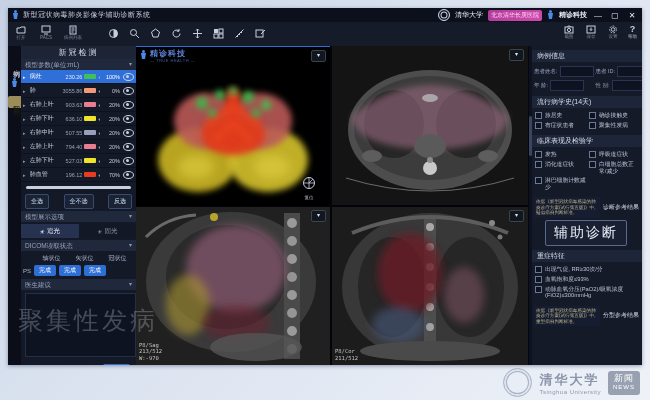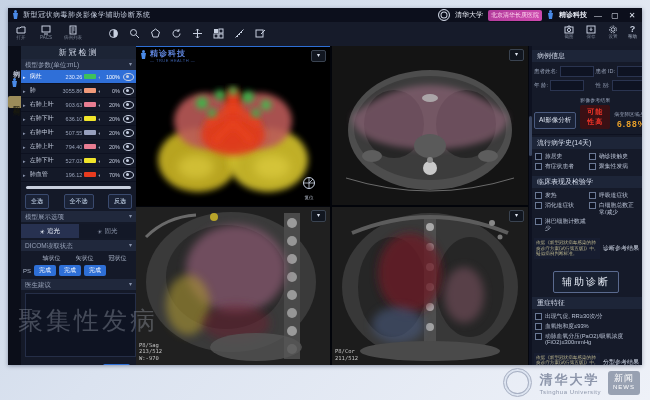--- a/index.html
+++ b/index.html
@@ -80,21 +80,21 @@
   .rescol .rl{font-size:5px;color:#97a2b8;margin-bottom:2px;white-space:nowrap;}
   .badge-pos{background:#3a1014;color:#f03428;font-weight:bold;font-size:7px;padding:2px 5px;border-radius:2px;letter-spacing:1px;}
   .ratio{color:#e8a02a;font-weight:bold;font-size:8.5px;letter-spacing:1px;}
   .cbgrid{display:grid;grid-template-columns:52px 1fr;gap:3px 2px;padding:4px 2px 4px 6px;}
   .cbi{display:flex;gap:3px;align-items:flex-start;line-height:6.5px;font-size:5.8px;color:#b9c2d4;}
   .cb{width:5px;height:5px;border:1px solid #6a7894;flex:none;margin-top:0;background:#0e1322;cursor:pointer;}
   .cblist{padding:4px 2px 4px 6px;display:flex;flex-direction:column;gap:3px;}
   .noterow{display:flex;gap:3px;padding:3px 3px 2px 5px;align-items:center;}
   .note{background:#171d30;color:#bfb98f;font-size:4.6px;line-height:5.5px;padding:2px;width:62px;}
   .reflab{font-size:6px;color:#cdd5e4;white-space:nowrap;}
-  .bigbtn{display:block;margin:10px auto 4px auto;background:#182031;border:1px solid #5a6a8e;color:#e8eef8;font-size:10px;padding:3px 8px;border-radius:2px;letter-spacing:2px;cursor:pointer;}
+  .bigbtn{display:block;margin:0 auto 4px auto;background:#182031;border:1px solid #5a6a8e;color:#e8eef8;font-size:14px;padding:3px 8px;border-radius:2px;letter-spacing:2px;cursor:pointer;}
   
   #watermark{position:absolute;left:10px;top:296px;font-size:25px;color:rgba(195,202,216,.3);letter-spacing:3px;z-index:40;pointer-events:none;white-space:nowrap;}
   #footer{position:absolute;left:0;top:365px;width:650px;height:35px;}
   .fbrand{position:absolute;right:10px;top:3px;display:flex;align-items:center;gap:7px;}
   .fseal{width:27px;height:27px;border-radius:50%;border:1px solid #9aa3b8;box-shadow:inset 0 0 0 2px #dbe3f0,inset 0 0 0 3px #9aa3b8;opacity:.8;}
   .funi{color:#8d96ab;}
   .funi .cn{font-size:13px;font-weight:bold;letter-spacing:2px;font-family:"Liberation Serif","DejaVu Serif",serif;}
   .funi .en{font-size:6px;letter-spacing:.5px;}
   .fnews{background:#98a1b2;color:#fff;border-radius:3px;padding:3px 5px;text-align:center;line-height:9px;}
   .fnews .n1{font-size:9px;letter-spacing:1px;}
@@ -503,31 +503,20 @@
         </div>
       <div class="fld">
           <label>年  龄:</label>
           <input style="">
         </div>
       <div class="fld">
           <label>性  别:</label>
           <input style="">
         </div>
     </div>
-    <div class="airow">
-      <button class="aibtn">AI影像分析</button>
-      <div class="rescol">
-        <div class="rl">影像参考结果</div>
-        <div class="badge-pos">可能性高</div>
-      </div>
-      <div class="rescol">
-        <div class="rl">病变肺区域占比</div>
-        <div class="ratio">6.88%</div>
-      </div>
-    </div>
 
     <div class="rp-h">流行病学史(14天)</div>
     <div class="cbgrid">
       <div class="cbi">
           <span class="cb"></span>
           <span>旅居史</span>
         </div>
       <div class="cbi">
           <span class="cb"></span>
           <span>确诊接触史</span>

